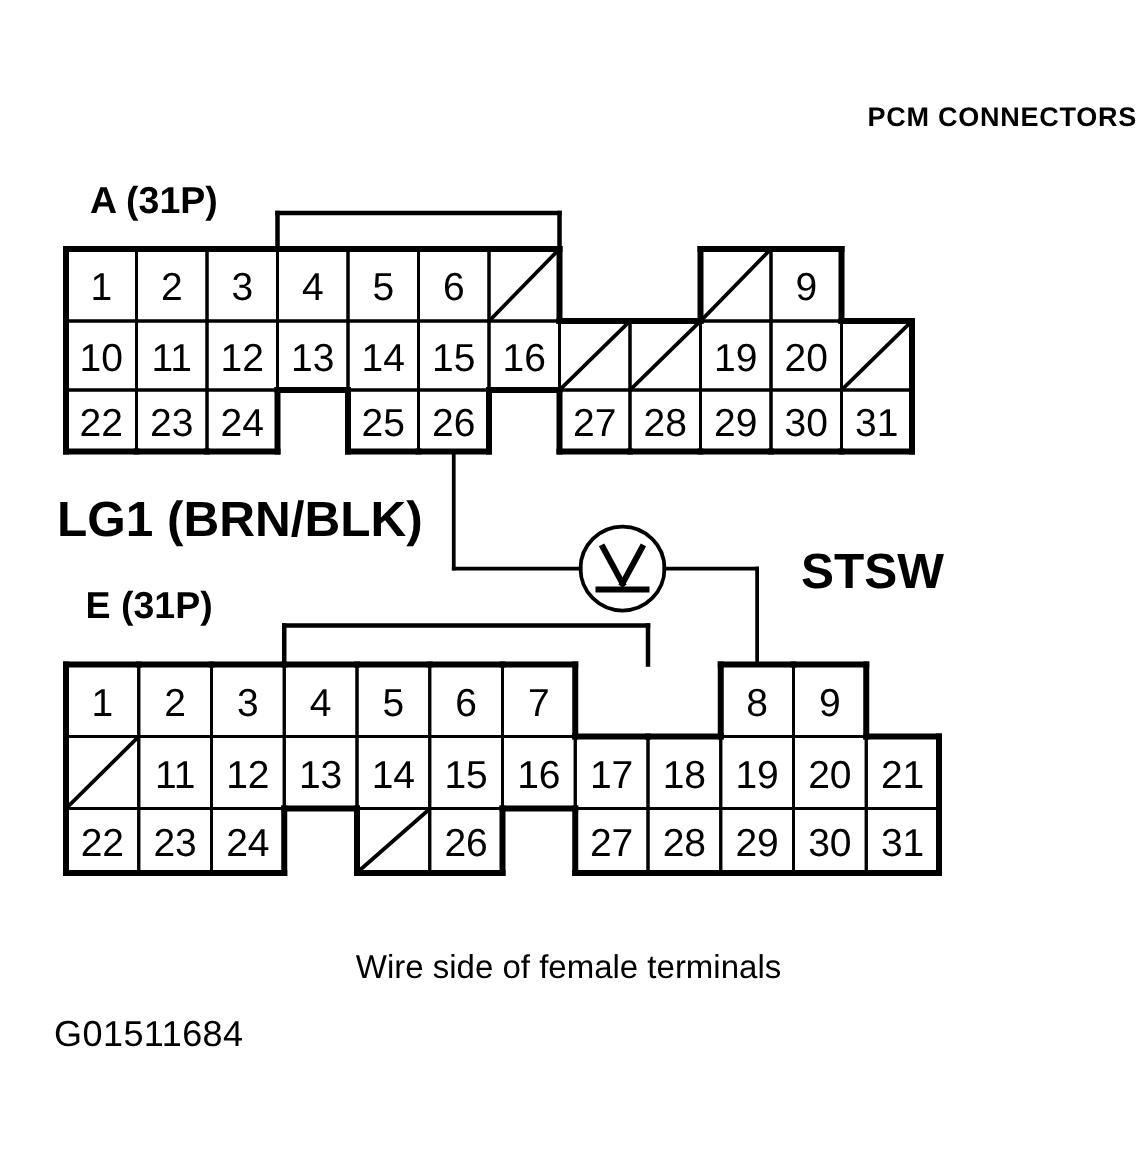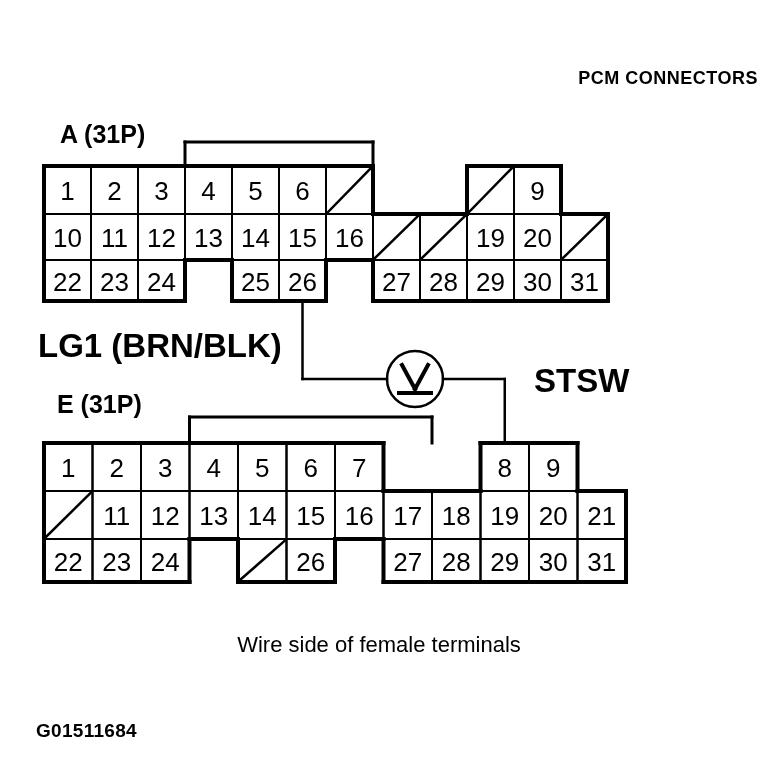--- a/index.html
+++ b/index.html
@@ -47,24 +47,23 @@
     position: absolute;
     left: 0; top: 632px;
     width: 758px;
     text-align: center;
     font-size: 22px;
     font-weight: normal;
   }
   .figcode {
     position: absolute;
     left: 36px; top: 676px;
-    font-size: 19px;
-    font-weight: bold;
+    font-size: 24px;
+    font-weight: normal;
     letter-spacing: 0.3px;
-    margin-top: 44px;
   }
   svg.art {
     position: absolute;
     left: 0; top: 0;
     width: 758px;
     height: 781px;
     overflow: visible;
   }
   .cellnum {
     font-family: "Liberation Sans", sans-serif;

